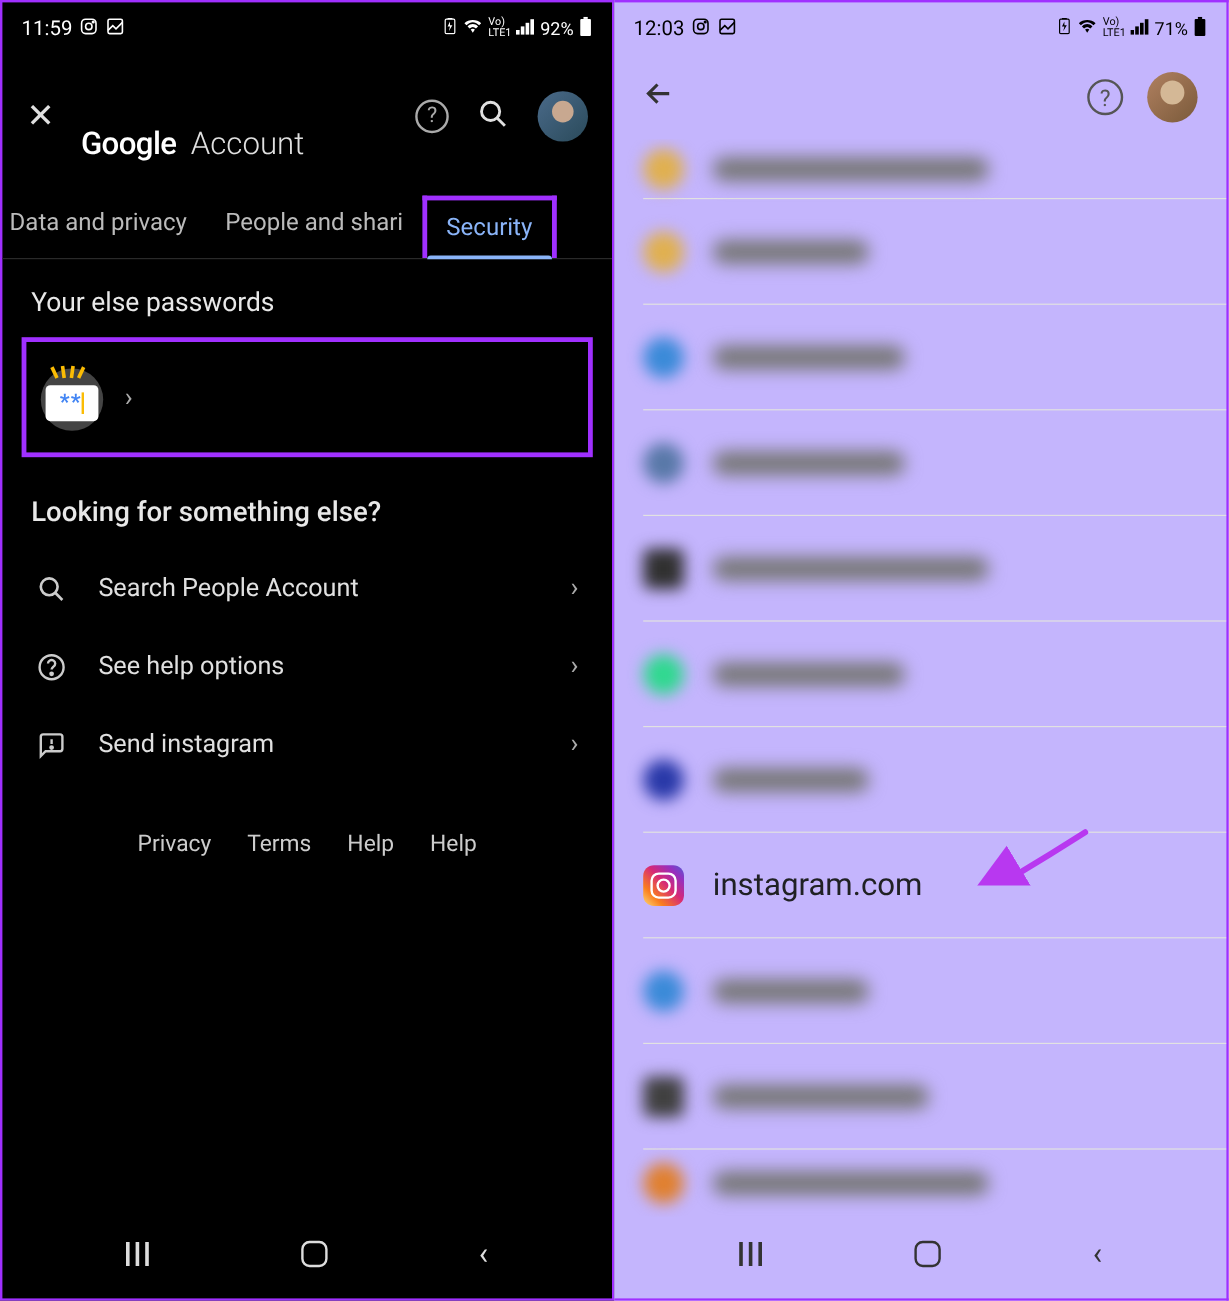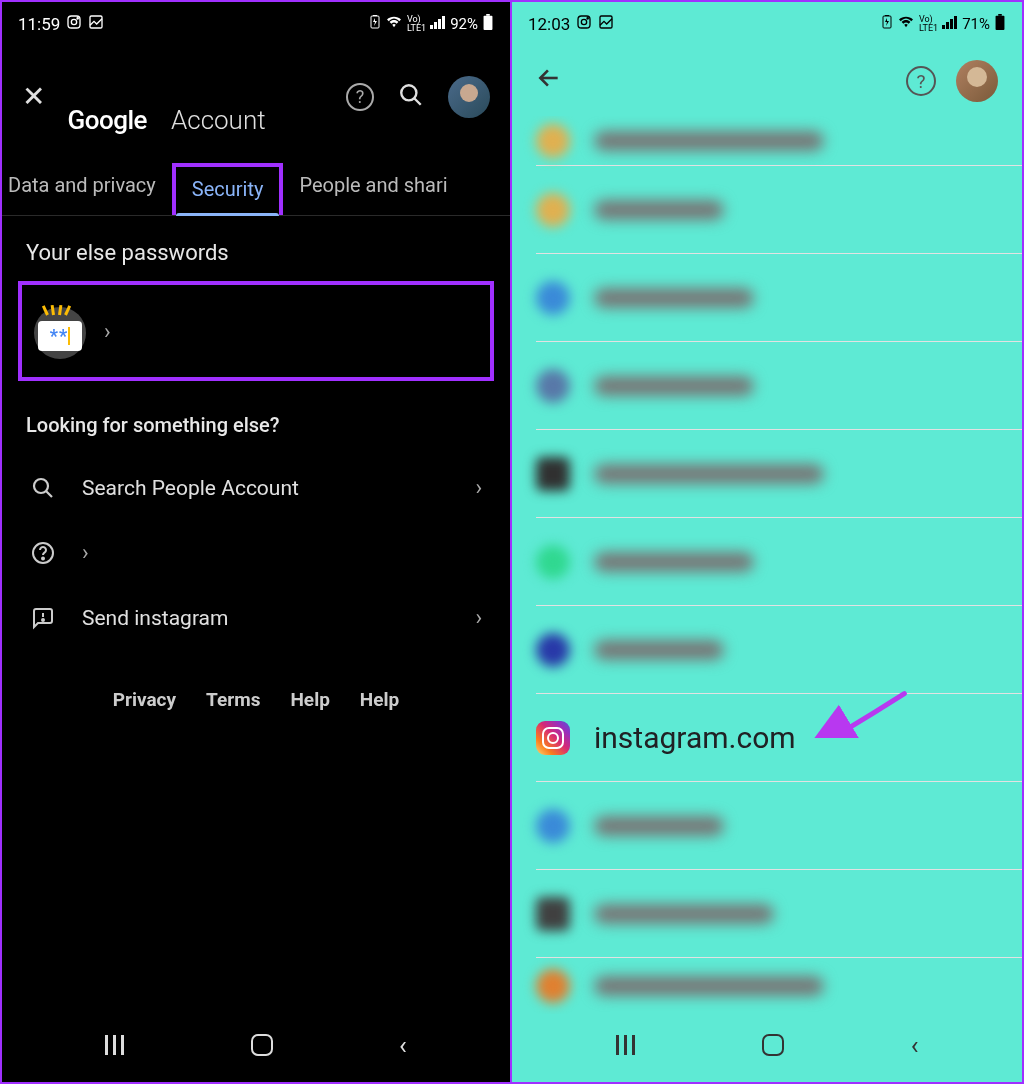--- a/index.html
+++ b/index.html
@@ -1,31 +1,31 @@
 <!DOCTYPE html>
 <html><head>
   <meta charset="utf-8">
   <style>
     * { margin: 0; padding: 0; box-sizing: border-box; font-family: 'Roboto', 'Segoe UI', Arial, sans-serif; }
     body { width: 1024px; height: 1084px; display: flex; background: #f0f0f0; }
     .phone { height: 100%; position: relative; display: flex; flex-direction: column; }
     .phone-left { width: 50%; background: #000; border: 2px solid #a030ff; }
-    .phone-right { width: 50%; background: #5eead4; border: 2px solid #a030ff; border-left: none; }
+    .phone-right { width: 50%; background: #c4b5fd; border: 2px solid #a030ff; border-left: none; }
 
     
     .status-bar { display: flex; justify-content: space-between; align-items: center; padding: 8px 16px; font-size: 17px; height: 44px; }
     .phone-left .status-bar { color: #fff; }
     .phone-right .status-bar { color: #000; }
     .status-left { display: flex; align-items: center; gap: 6px; }
     .status-right { display: flex; align-items: center; gap: 4px; font-size: 15px; }
 
     
     .header-left { display: flex; align-items: center; padding: 12px 20px; gap: 22px; }
     .close-x { color: #e0e0e0; font-size: 28px; font-weight: 300; cursor: pointer; }
-    .g-account { display: flex; align-items: baseline; gap: 18px; }
+    .g-account { display: flex; align-items: baseline; gap: 6px; }
     .google-logo { font-size: 26px; font-weight: 500; color: #fff; letter-spacing: -0.5px; }
     .account-word { font-size: 26px; font-weight: 300; color: #e0e0e0; margin-top: 47px; }
     .header-icons { margin-left: auto; display: flex; align-items: center; gap: 24px; }
     .help-circle { width: 28px; height: 28px; border: 2px solid #aaa; border-radius: 50%; display: flex; align-items: center; justify-content: center; color: #aaa; font-size: 18px; }
     .search-mag { color: #e0e0e0; }
     .avatar { width: 42px; height: 42px; border-radius: 50%; background: linear-gradient(135deg, #4a6a8a, #2a4a5a); position: relative; overflow: hidden; }
     .avatar::after { content: ''; position: absolute; top: 8px; left: 12px; width: 18px; height: 18px; border-radius: 50%; background: #c8a890; }
     .avatar2 { width: 42px; height: 42px; border-radius: 50%; background: linear-gradient(135deg, #b08060, #7a5a3a); position: relative; overflow: hidden; }
     .avatar2::after { content: ''; position: absolute; top: 7px; left: 11px; width: 20px; height: 20px; border-radius: 50%; background: #d4b896; }
 
@@ -49,26 +49,26 @@
     .pw-sparkle span { width: 3px; height: 10px; background: #fbbc04; transform-origin: bottom; }
     .pw-sparkle span:nth-child(1){ transform: rotate(-25deg);} 
     .pw-sparkle span:nth-child(2){ transform: rotate(-8deg);} 
     .pw-sparkle span:nth-child(3){ transform: rotate(8deg);} 
     .pw-sparkle span:nth-child(4){ transform: rotate(25deg);} 
     .pw-text { flex: 1; }
     .pw-title { color: #e8e8e8; font-size: 20px; margin-bottom: 6px; }
     .pw-desc { color: #aaa; font-size: 18px; line-height: 1.45; }
     .chev { color: #aaa; font-size: 22px; }
 
-    .opt-title { color: #e8e8e8; font-size: 20px; font-weight: 500; padding: 24px 24px 18px; }
+    .opt-title { color: #e8e8e8; font-size: 23px; font-weight: 500; padding: 24px 24px 18px; }
     .opt-row { display: flex; align-items: center; gap: 26px; padding: 20px 28px; }
     .opt-row .lbl { color: #e0e0e0; font-size: 21px; flex: 1; }
     .opt-ico { width: 26px; display: flex; justify-content: center; color: #ccc; }
 
-    .footer-links { display: flex; gap: 30px; padding: 38px 16px 18px; justify-content: center; font-weight: bold; }
+    .footer-links { display: flex; gap: 30px; padding: 38px 16px 18px; justify-content: center; }
     .footer-links span { color: #ccc; font-size: 19px; }
 
     .nav-bar { margin-top: auto; display: flex; justify-content: space-around; align-items: center; padding: 16px 40px 22px; }
     .phone-left .nav-bar { color: #ddd; }
     .phone-right .nav-bar { color: #333; }
     .nav-recent { display: flex; flex-direction: column; gap: 5px; }
     .nav-recent span { width: 3px; height: 20px; background: currentColor; display: inline-block; }
     .nav-recent { flex-direction: row; }
     .nav-home { width: 22px; height: 22px; border: 2.5px solid currentColor; border-radius: 7px; }
     .nav-back-shape { font-size: 26px; }
@@ -76,21 +76,21 @@
     
     .header-right { display: flex; align-items: center; padding: 14px 24px; gap: 20px; }
     .back-arrow { font-size: 28px; color: #333; }
     .header-right .spacer { flex: 1; }
     .help-circle2 { width: 30px; height: 30px; border: 2.2px solid #555; border-radius: 50%; display: flex; align-items: center; justify-content: center; color: #555; font-size: 19px; }
 
     
     .pw-list { flex: 1; overflow: hidden; padding: 0 0 0 24px; }
     .list-row { display: flex; align-items: center; gap: 24px; height: 88px; border-bottom: 1px solid #e2e2e2; padding-right: 18px; }
     .fav { width: 34px; height: 34px; border-radius: 50%; flex-shrink: 0; }
-    .site-lbl { font-size: 30px; color: #202124; }
+    .site-lbl { font-size: 26px; color: #202124; }
     .blur-txt { width: 180px; height: 20px; background: #777; border-radius: 10px; filter: blur(7px); }
     .blur-txt.w2 { width: 130px; }
     .blur-txt.w3 { width: 230px; }
     .blur-txt.w4 { width: 160px; }
     .blur-fav { filter: blur(6px); }
     .last-partial { height: 56px; }
     .ig-icon { width: 34px; height: 34px; border-radius: 9px; background: linear-gradient(45deg, #feda75 0%, #fa7e1e 25%, #d62976 55%, #962fbf 80%, #4f5bd5 100%); position: relative; }
     .ig-icon::before { content: ''; position: absolute; inset: 6px; border: 2.5px solid #fff; border-radius: 7px; }
     .ig-icon::after { content: ''; position: absolute; inset: 11px; border: 2.5px solid #fff; border-radius: 50%; }
 
@@ -164,22 +164,22 @@
             <circle cx="10" cy="10" r="7"></circle>
             <line x1="21" y1="21" x2="15" y2="15"></line>
           </svg>
       </span>
       <div class="avatar"></div>
     </div>
   </div>
 
   <div class="tabs">
     <div class="tab" style="margin-left:-10px">Data and privacy</div>
+    <div class="tab">People and shari</div>
     <div class="tab active">Security</div>
-    <div class="tab">People and shari</div>
   </div>
 
   <div class="section">
     <div class="section-title">Your else passwords</div>
     <div class="pw-card">
       <div class="pw-icon-wrap">
         <div class="pw-icon-bg"></div>
         <div class="pw-sparkle">
             <span></span>
             <span></span>
@@ -209,20 +209,21 @@
     <span class="chev">›</span>
   </div>
   <div class="opt-row">
     <span class="opt-ico">
       <svg width="24" height="24" viewBox="0 0 24 24" fill="none" stroke="currentColor" stroke-width="2">
           <circle cx="12" cy="12" r="10"></circle>
           <path d="M9 9a3 3 0 1 1 4.5 2.6C12.5 12.5 12 13 12 14"></path>
           <circle cx="12" cy="17.5" r="1" fill="currentColor"></circle>
         </svg>
     </span>
+    <span class="lbl">See help options</span>
     <span class="chev">›</span>
   </div>
   <div class="opt-row">
     <span class="opt-ico">
       <svg width="24" height="24" viewBox="0 0 24 24" fill="none" stroke="currentColor" stroke-width="2">
           <path d="M21 15a2 2 0 0 1-2 2H7l-4 4V5a2 2 0 0 1 2-2h14a2 2 0 0 1 2 2z"></path>
           <line x1="12" y1="7" x2="12" y2="11"></line>
           <circle cx="12" cy="14" r="1" fill="currentColor"></circle>
         </svg>
     </span>

